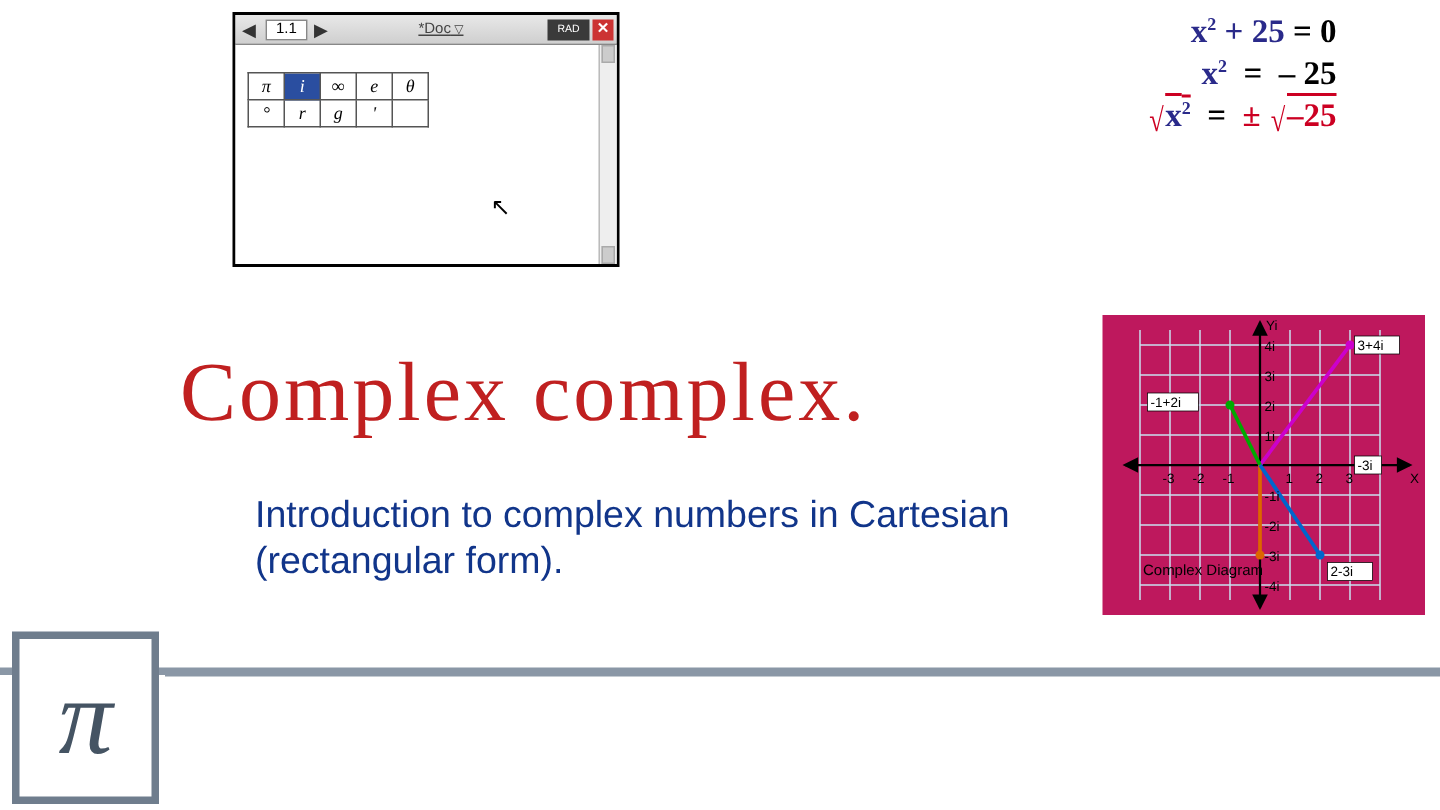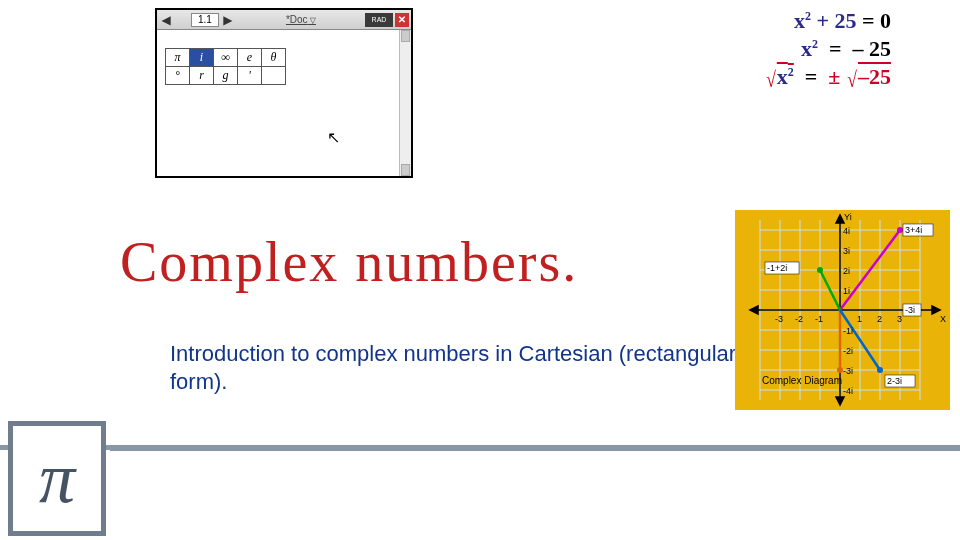--- a/index.html
+++ b/index.html
@@ -33,21 +33,21 @@
   .tb-arrow {
     width: 18px; height: 18px;
     display: flex; align-items:center; justify-content:center;
     font-size: 12px; color:#333;
   }
   .tb-tab {
     background:#fff;
     border:1px solid #888;
     padding:1px 6px;
     font-size:10px;
-    margin-left:16px;
+    margin-left:2px;
   }
   .tb-doc {
     flex:1; text-align:center; color:#444; font-size:10px;text-decoration:underline;
   }
   .tb-doc::after { content:" ▽"; font-size:8px; }
   .tb-rad {
     width:28px; height:14px;
     background:#3a3a3a; color:#fff;
     font: 7px/14px sans-serif;
     text-align:center;
@@ -114,34 +114,34 @@
   .title {
     position:absolute;
     left:120px; top:230px;
     font-family: Georgia, 'Segoe UI', serif;
     font-size:56px;
     letter-spacing:2px;
     color:#c02020;
   }
   .subtitle {
     position:absolute;
-    left:170px; top:340px;
+    left:170px; top:328px;
     width:600px;
     font-family: 'Segoe UI', sans-serif;
-    font-size:22px;
+    font-size:25px;
     color:#11358a;
     line-height:1.25;
   }
 
   
   .argand {
     position:absolute;
     right:10px; top:210px;
     width:215px; height:200px;
-    background:#eab308;
+    background:#be185d;
     font: 9px sans-serif;
   }
   .argand svg { width:100%; height:100%; }
   .argand-caption {
     position:absolute; right:118px; top:375px;
     font: 10px sans-serif; color:#000;
   }
 
   
   .bottom-rail {
@@ -224,21 +224,21 @@
     <span class="rhs-neg">– 25</span>
   </div>
   <div class="line">
     <span class="sqrt-sign">√</span><span class="over"><span style="color:#2a2a8a">x</span><sup style="color:#2a2a8a">2</sup></span>
     &nbsp;<span style="color:#000">=</span>&nbsp;
     <span class="pm">±</span>
     <span class="sqrt-sign">√</span><span class="over">–25</span>
   </div>
 </div>
 
-<div class="title">Complex numbers.</div>
+<div class="title">Complex complex.</div>
 <div class="subtitle">Introduction to complex numbers in    Cartesian (rectangular form).</div>
 
 <div class="argand">
   <svg viewBox="0 0 215 200">
 
     <g stroke="#c8e0f0" stroke-width="1">
       <line x1="25" y1="10" x2="25" y2="190"></line>
         <line x1="45" y1="10" x2="45" y2="190"></line>
       <line x1="65" y1="10" x2="65" y2="190"></line>
         <line x1="85" y1="10" x2="85" y2="190"></line>

